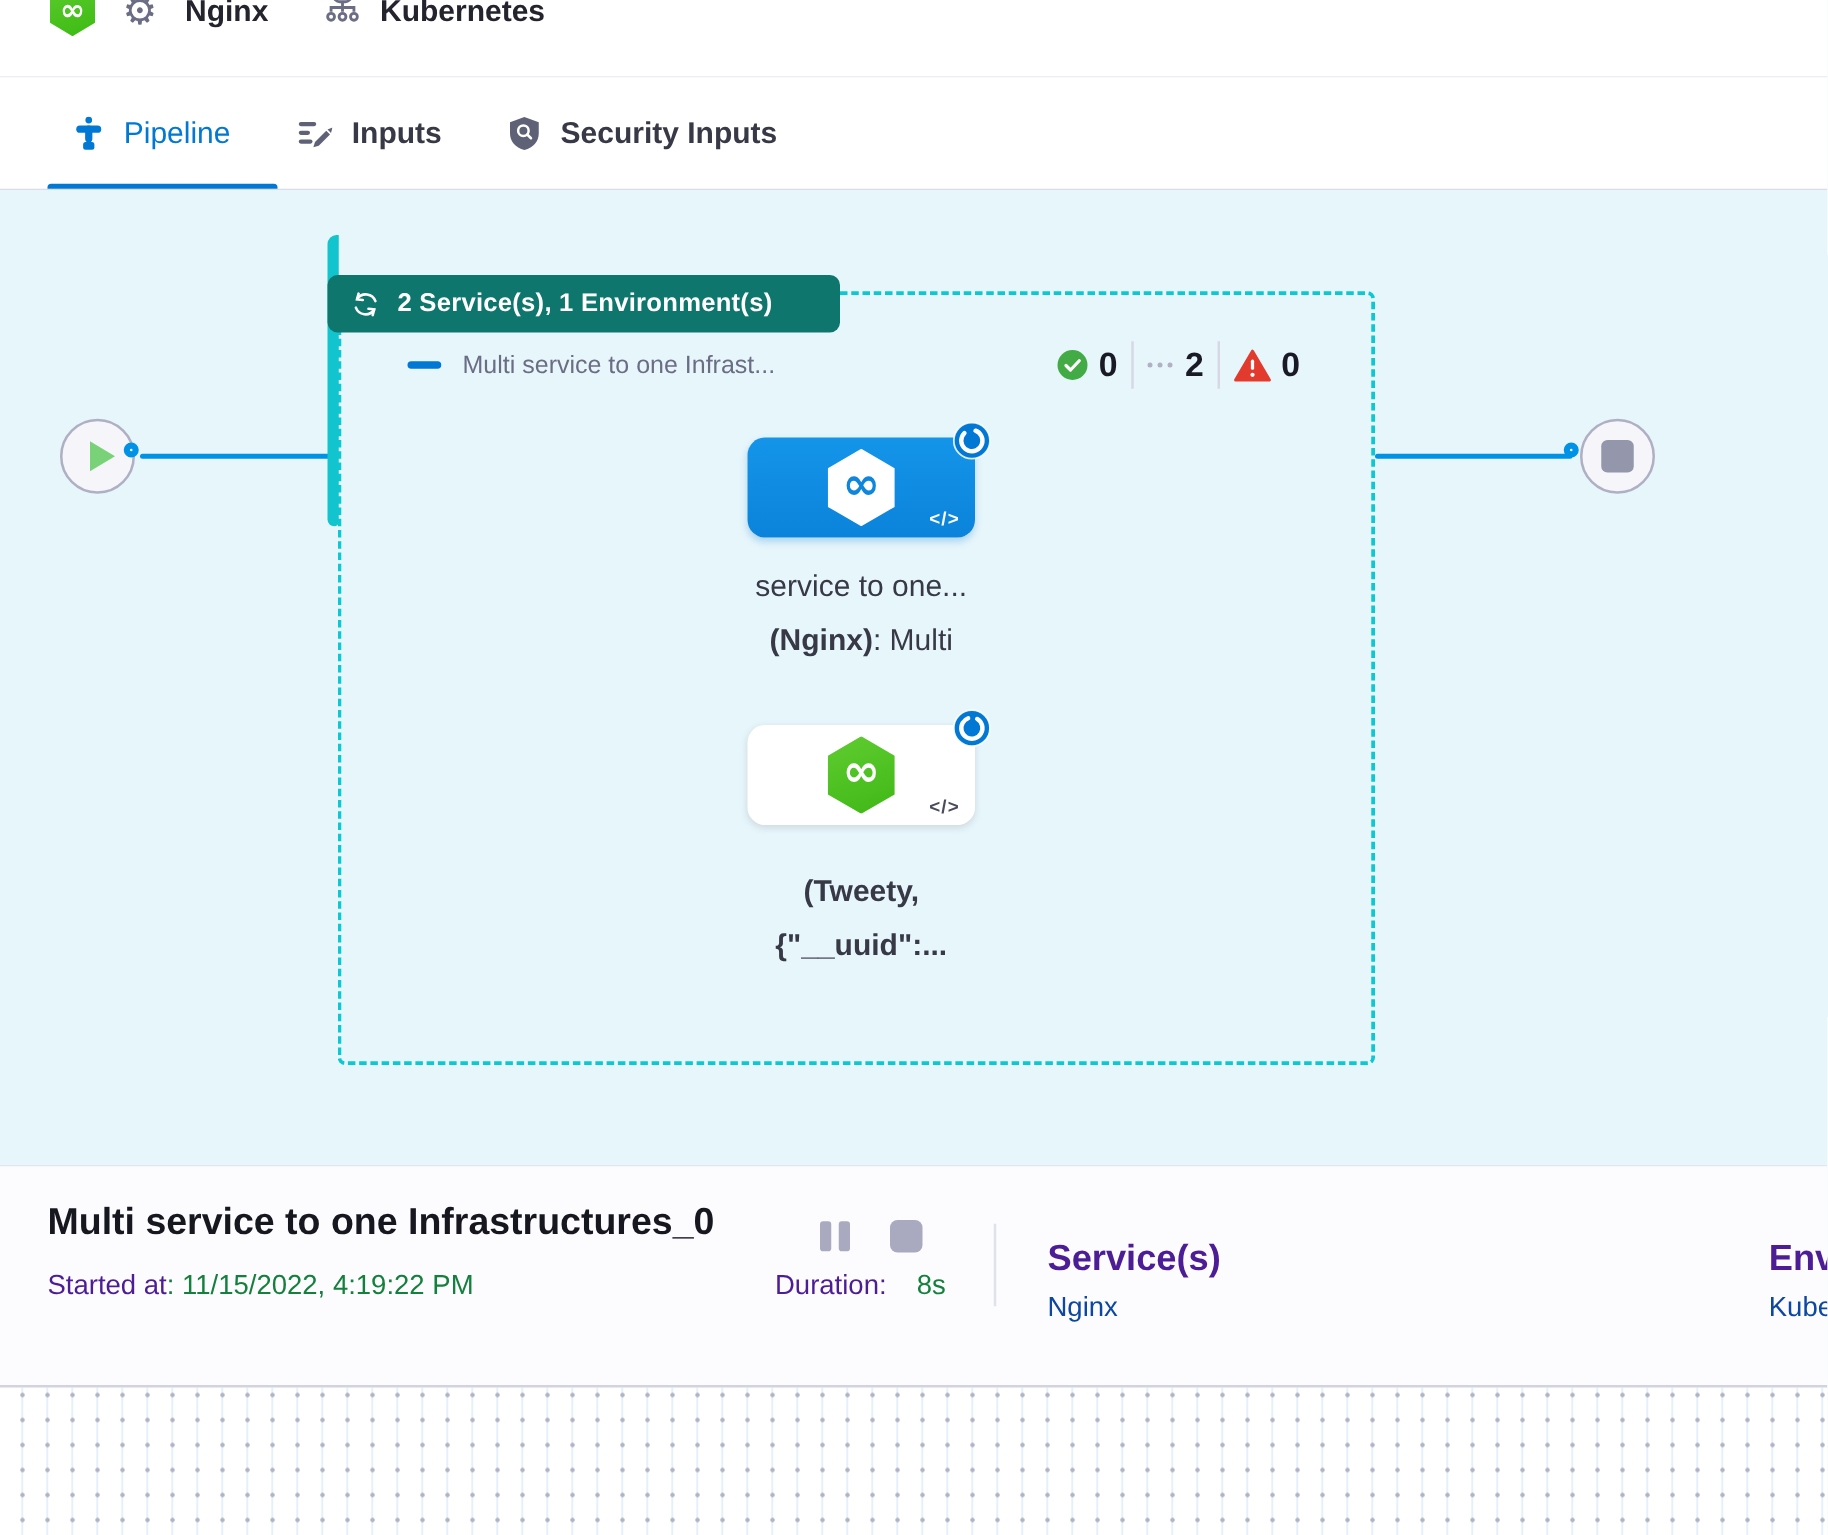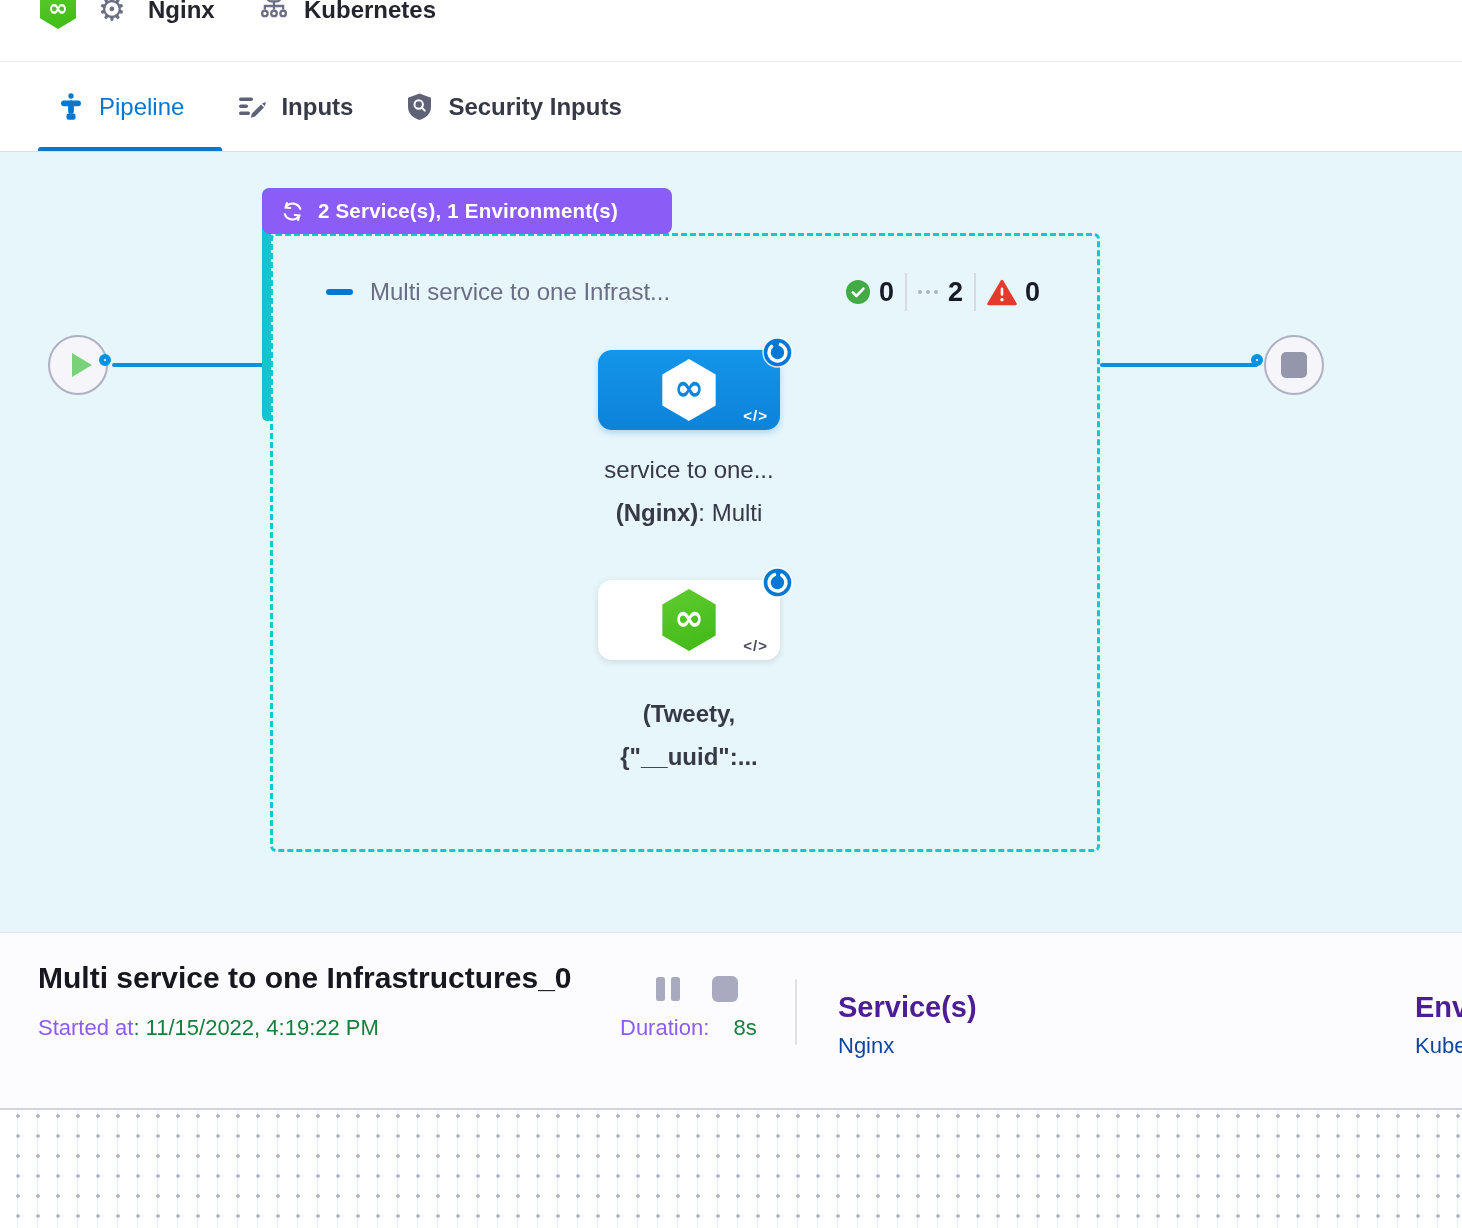--- a/index.html
+++ b/index.html
@@ -31,28 +31,28 @@
   .endpoint { width:60px; height:60px; border-radius:50%; background:#F5F5FA; border:2px solid #AFB0C3;
               display:flex; align-items:center; justify-content:center; }
   .play-tri { width:0; height:0; border-top:12px solid transparent; border-bottom:12px solid transparent;
               border-left:20px solid #79D278; margin-left:7px; }
   .stop-sq { width:26px; height:26px; border-radius:5px; background:#9496AB; }
 
   .edge { height:4px; border-radius:2px; background:#0092E4; }
   .cdot { width:12px; height:12px; background:#fff; border:5px solid #0092E4; border-radius:50%; }
 
   .stage-strip { width:9px; background:#12C4CE; border-radius:8px 0 4px 6px; }
-  .stage-badge { height:46px; width:410px; background:#8b5cf6; border-radius:8px; display:flex; align-items:center;
-                 gap:13px; padding:0 18px; cursor:pointer; }
+  .stage-badge { height:46px; width:410px; background:#0f766e; border-radius:8px; display:flex; align-items:center;
+                 gap:13px; padding:0 18px; cursor:pointer;margin-top:32px; }
   .stage-badge .blabel { color:#fff; font-size:20.5px; font-weight:600; letter-spacing:.2px; white-space:nowrap; }
   .stage-box { width:830px; height:619px; border:3px dashed #0BC8D2; border-radius:6px; }
 
   .stage-header { display:flex; align-items:center; width:714px; height:44px; }
   .minus-bar { width:27px; height:5.5px; border-radius:3px; background:#0278D5; margin-right:17px; cursor:pointer; flex:none; }
-  .stage-title { font-size:24px; color:#6B6D85; font-weight:500; white-space:nowrap; cursor:pointer; }
+  .stage-title { font-size:20px; color:#6B6D85; font-weight:500; white-space:nowrap; cursor:pointer; }
   .counts { margin-left:auto; display:flex; align-items:center; }
   .cnum { font-size:27px; font-weight:700; color:#1A1A27; }
   .vdiv { width:2px; height:38px; background:#D7D8E4; margin:0 11px; }
   .rdots { display:flex; gap:4px; margin-right:10px; }
   .rdots i { width:4px; height:4px; border-radius:50%; background:#B0B2C3; }
   .gap8 { margin-left:8px; }
 
   .node-card { width:182px; height:80px; border-radius:14px; display:flex; align-items:center; justify-content:center;
                cursor:pointer; position:absolute; }
   .node-blue { background:linear-gradient(180deg,#1495E9,#0B83DA); box-shadow:0 3px 6px rgba(2,120,213,.25); }
@@ -68,21 +68,21 @@
   .code-white { color:#fff; }
   .code-dark { color:#4A4B5C; }
 
   .node-label { width:270px; text-align:center; font-size:24px; line-height:43px; color:#383946; }
   .node-label b { font-weight:700; }
 
   
   .footer { position:absolute; top:932px; left:0; right:0; height:176px; background:#FCFCFE; border-top:1px solid #E4E5EF; }
   .f-title { position:absolute; left:38px; top:28px; font-size:30px; font-weight:700; color:#17171F; white-space:nowrap; }
   .f-row { position:absolute; font-size:22px; white-space:nowrap; }
-  .f-gray { color:#8b5cf6; }
+  .f-gray { color:#4c1d95; }
   .f-dark { color:#15803d; }
   .pause-btn { position:absolute; left:656px; top:44px; display:flex; gap:6px; cursor:pointer; }
   .pause-btn i { width:9px; height:24px; background:#A9AABF; border-radius:2.5px; }
   .stopctl-btn { position:absolute; left:712px; top:43px; width:26px; height:26px; background:#A9AABF; border-radius:6px; cursor:pointer; }
   .f-vdiv { position:absolute; left:795px; top:46px; width:1.5px; height:66px; background:#E0E1EC; }
   .f-col { position:absolute; top:58px; }
   .f-col .f-label { font-size:29px; font-weight:700; color:#4c1d95; white-space:nowrap; }
   .f-col .f-link { margin-top:9px; font-size:22px; color:#0D47A1; cursor:pointer; white-space:nowrap; }
 
   

